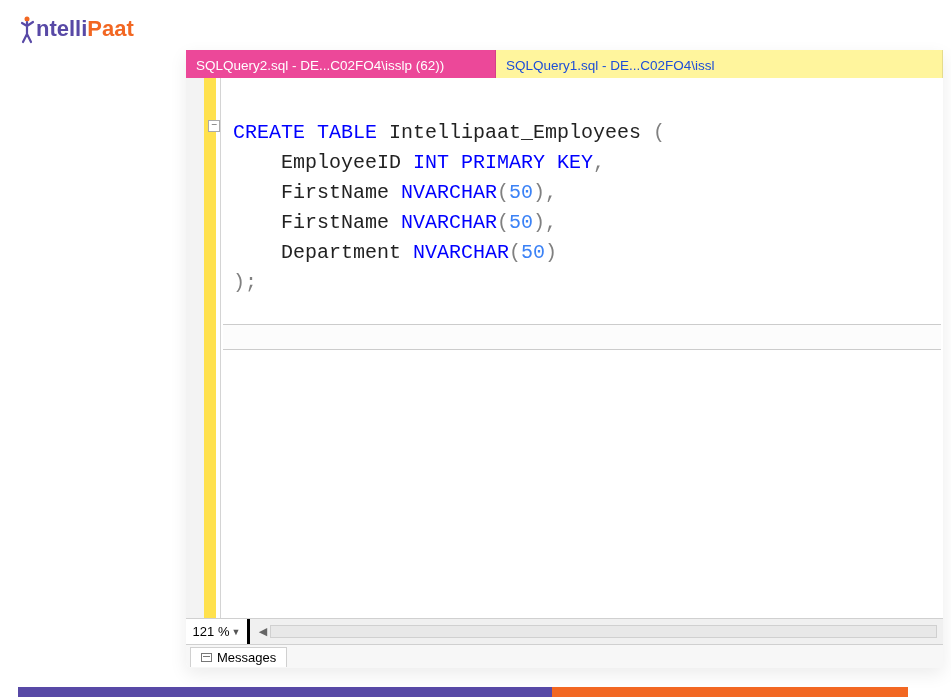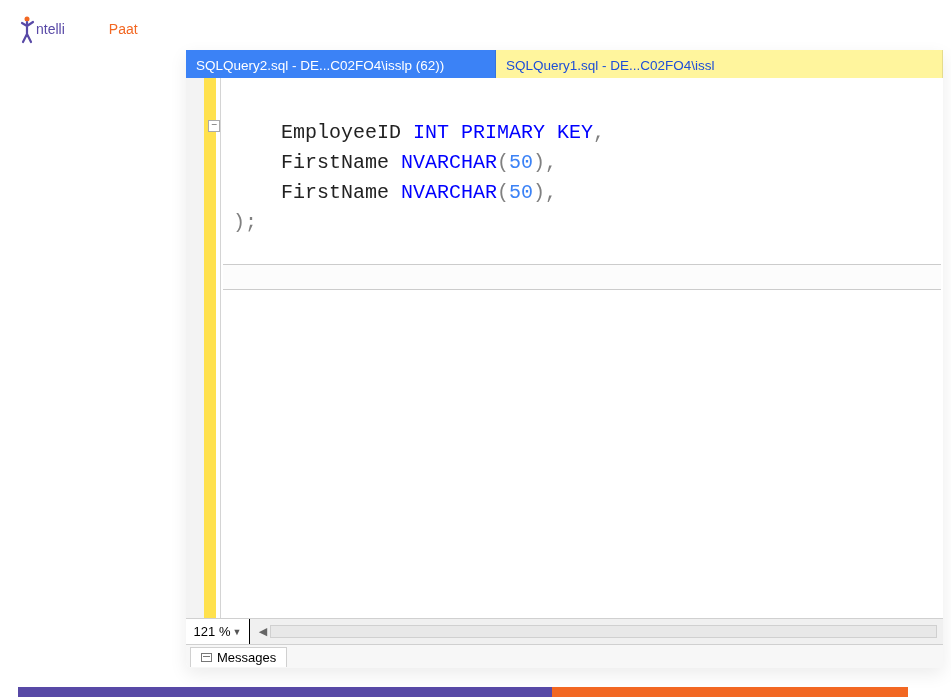--- a/index.html
+++ b/index.html
@@ -8,22 +8,22 @@
     height: 697px;
     background: #ffffff;
     font-family: "Segoe UI", Tahoma, sans-serif;
     position: relative;
     overflow: hidden;
   }
   .logo {
     position: absolute;
     top: 14px;
     left: 18px;
-    font-size: 14px;
-    font-weight: normal;
+    font-size: 22px;
+    font-weight: bold;
     color: #f26722;
     display: flex;
     align-items: center;
   }
   .logo-glyph {
     width: 20px;
     height: 30px;
     position: relative;
     margin-right: -2px;
   }
@@ -47,21 +47,21 @@
   }
   .tab {
     padding: 4px 10px 0 10px;
     font-size: 13.5px;
     line-height: 24px;
     white-space: nowrap;
     overflow: hidden;
     border-right: 1px solid rgba(0,0,0,0.1);
   }
   .tab.active {
-    background: #3b82f6;
+    background: #ec4899;
     color: #fff;
     width: 310px;
   }
   .tab.inactive {
     background: #fff59d;
     color: #1d4ed8;
     flex: 1;
     min-width: 0;
   }
   .editor {
@@ -121,21 +121,21 @@
     align-items: stretch;
     border-top: 1px solid #d0d0d0;
     background: #f0f0f0;
     font-size: 13px;
   }
   .zoom {
     width: 64px;
     display: flex;
     align-items: center;
     justify-content: center;
-    border-right: 1px solid #000000;
+    border-right: 3px solid #000000;
     background: #fff;
     gap: 2px;
   }
   .zoom .dd {
     font-size: 9px;
     color: #555;
   }
   .hscroll {
     flex: 1;
     position: relative;
@@ -211,42 +211,44 @@
 </style>
 </head>
 <body>
 
 <div class="logo">
   <svg class="logo-glyph" viewBox="0 0 20 30">
     <circle cx="9" cy="5" r="2.5" fill="#f26722"></circle>
     <path d="M9 8 L9 20 M9 12 L4 9 M9 12 L15 8 M9 20 L5 28 M9 20 L13 28" stroke="#5849a6" stroke-width="2.2" fill="none" stroke-linecap="round"></path>
   </svg>
   <span style="color:#5849a6;">ntelli</span>
-    <span style="color:#f26722;margin-left:44px;">Paat</span>
+    <span style="color:#f26722;">Paat</span>
 </div>
 
 <div class="ide">
 
   <div class="tabbar">
     <div class="tab active">SQLQuery2.sql - DE...C02FO4\isslp (62))</div>
     <div class="tab inactive">SQLQuery1.sql - DE...C02FO4\issl</div>
   </div>
 
   <div class="editor">
     <div class="gutter">
       <div class="g1"></div>
       <div class="g2"></div>
     </div>
     <div class="code" id="code-area">
       <div class="fold">−</div>
       <div style="height:40px"></div>
 
+    <div class="codeline"><span class="kw">CREATE</span><span> </span><span class="kw">TABLE</span><span> Intellipaat_Employees </span><span class="grey">(</span></div>
         <div class="codeline"><span>    EmployeeID </span><span class="ty">INT</span><span> </span><span class="ty">PRIMARY</span><span> </span><span class="ty">KEY</span><span class="grey">,</span></div>
         <div class="codeline"><span>    FirstName </span><span class="ty">NVARCHAR</span><span class="grey">(</span><span class="num">50</span><span class="grey">),</span></div>
         <div class="codeline"><span>    FirstName </span><span class="ty">NVARCHAR</span><span class="grey">(</span><span class="num">50</span><span class="grey">),</span></div>
+        <div class="codeline"><span>    Department </span><span class="ty">NVARCHAR</span><span class="grey">(</span><span class="num">50</span><span class="grey">)</span></div>
         <div class="codeline"><span class="grey">);</span></div>
         <div class="cursor-line"></div>
       </div>
   </div>
 
   <div class="statusbar">
     <div class="zoom">
       <span>121 %</span>
       <span class="dd">▼</span>
     </div>

